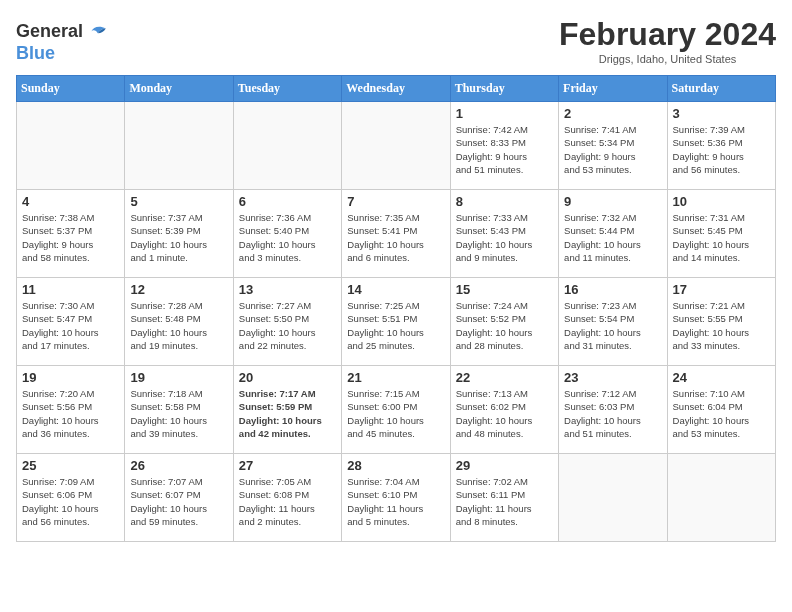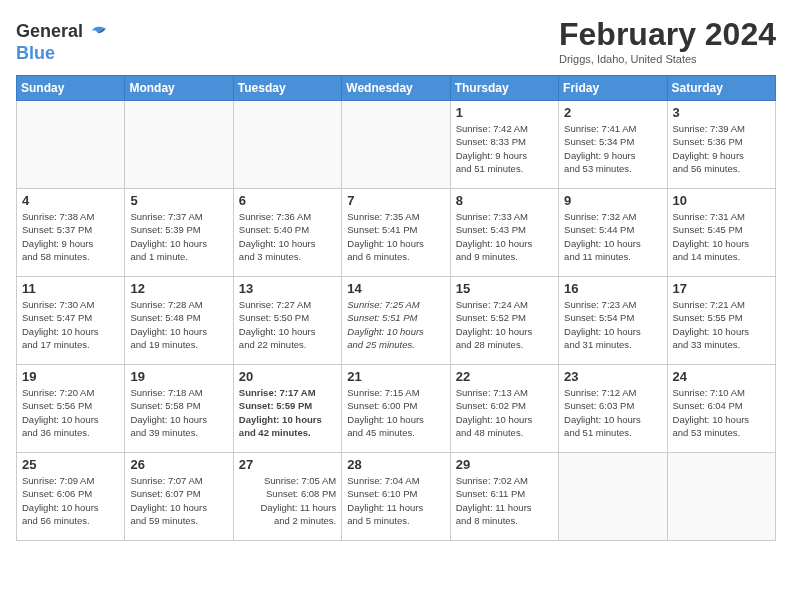--- a/index.html
+++ b/index.html
@@ -33,21 +33,21 @@
       font-weight: bold;
       color: #333;
       line-height: 1.1;
     }
     .logo-icon {
       width: 24px;
       height: 24px;
       margin-left: 2px;
     }
     .title-block {
-      text-align: left;
+      text-align: center;
       margin-left: 7px;
     }
     .month-title {
       font-size: 32px;
       font-weight: bold;
       color: #333;
     }
     .location-title {
       font-size: 11px;
       color: #555;
@@ -60,20 +60,21 @@
       table-layout: fixed;
     }
     .calendar th {
       background: #4a90d9;
       color: #fff;
       font-size: 12px;
       font-weight: bold;
       padding: 5px 4px;
       text-align: left;
       border: 1px solid #3a7bc8;
+      font-family: Liberation Serif, serif;
     }
     .calendar td {
       border: 1px solid #ccc;
       vertical-align: top;
       padding: 4px 5px;
       font-size: 10px;
       color: #333;
       height: 88px;
       background: #fff;
     }
@@ -223,21 +224,21 @@
           </td>
           <td>
             <div class="day-number">13</div>
             <div class="day-info" style="white-space: pre-line;">Sunrise: 7:27 AM
 Sunset: 5:50 PM
 Daylight: 10 hours
 and 22 minutes.</div>
           </td>
           <td>
             <div class="day-number">14</div>
-            <div class="day-info" style="white-space: pre-line; font-style: italic;">Sunrise: 7:25 AM
+            <div class="day-info" style="white-space: pre-line;">Sunrise: 7:25 AM
 Sunset: 5:51 PM
 Daylight: 10 hours
 and 25 minutes.</div>
           </td>
           <td>
             <div class="day-number">15</div>
             <div class="day-info" style="white-space: pre-line;">Sunrise: 7:24 AM
 Sunset: 5:52 PM
 Daylight: 10 hours
 and 28 minutes.</div>
@@ -318,21 +319,21 @@
           </td>
           <td>
             <div class="day-number">26</div>
             <div class="day-info" style="white-space: pre-line;">Sunrise: 7:07 AM
 Sunset: 6:07 PM
 Daylight: 10 hours
 and 59 minutes.</div>
           </td>
           <td>
             <div class="day-number">27</div>
-            <div class="day-info" style="white-space: pre-line; text-align: right;">Sunrise: 7:05 AM
+            <div class="day-info" style="white-space: pre-line;">Sunrise: 7:05 AM
 Sunset: 6:08 PM
 Daylight: 11 hours
 and 2 minutes.</div>
           </td>
           <td>
             <div class="day-number">28</div>
             <div class="day-info" style="white-space: pre-line;">Sunrise: 7:04 AM
 Sunset: 6:10 PM
 Daylight: 11 hours
 and 5 minutes.</div>

